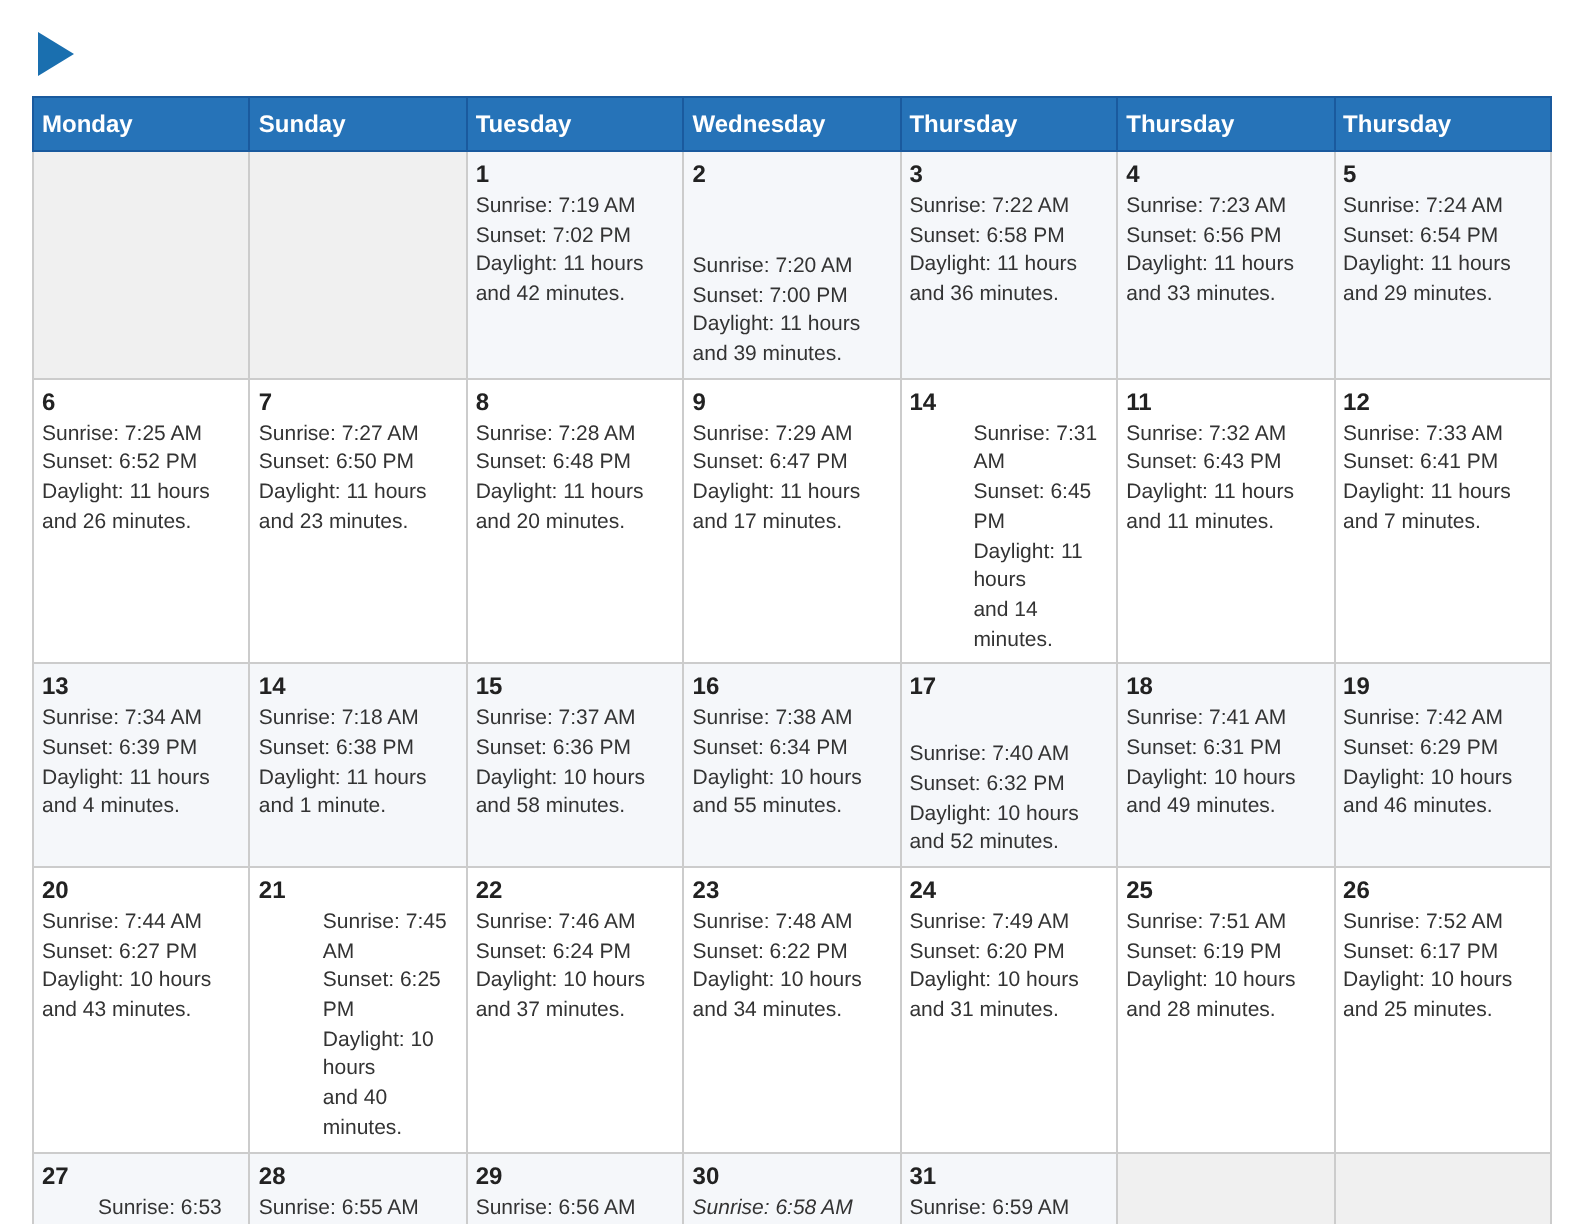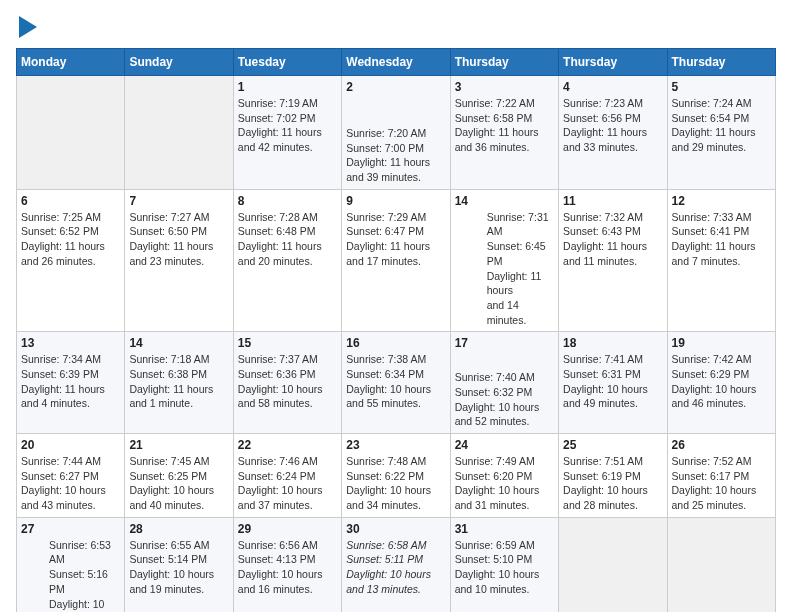--- a/index.html
+++ b/index.html
@@ -257,21 +257,21 @@
       <tr>
         <td>
           <span class="day-num">20</span>
           <div class="day-info" style="white-space: pre-line;">Sunrise: 7:44 AM
 Sunset: 6:27 PM
 Daylight: 10 hours
 and 43 minutes.</div>
         </td>
         <td>
           <span class="day-num">21</span>
-          <div class="day-info" style="white-space: pre-line;">Sunrise: 7:45 AM
+          <div class="day-info" style="white-space: pre-line; margin-left: 32px;">Sunrise: 7:45 AM
 Sunset: 6:25 PM
 Daylight: 10 hours
 and 40 minutes.</div>
         </td>
         <td>
           <span class="day-num">22</span>
           <div class="day-info" style="white-space: pre-line;">Sunrise: 7:46 AM
 Sunset: 6:24 PM
 Daylight: 10 hours
 and 37 minutes.</div>

